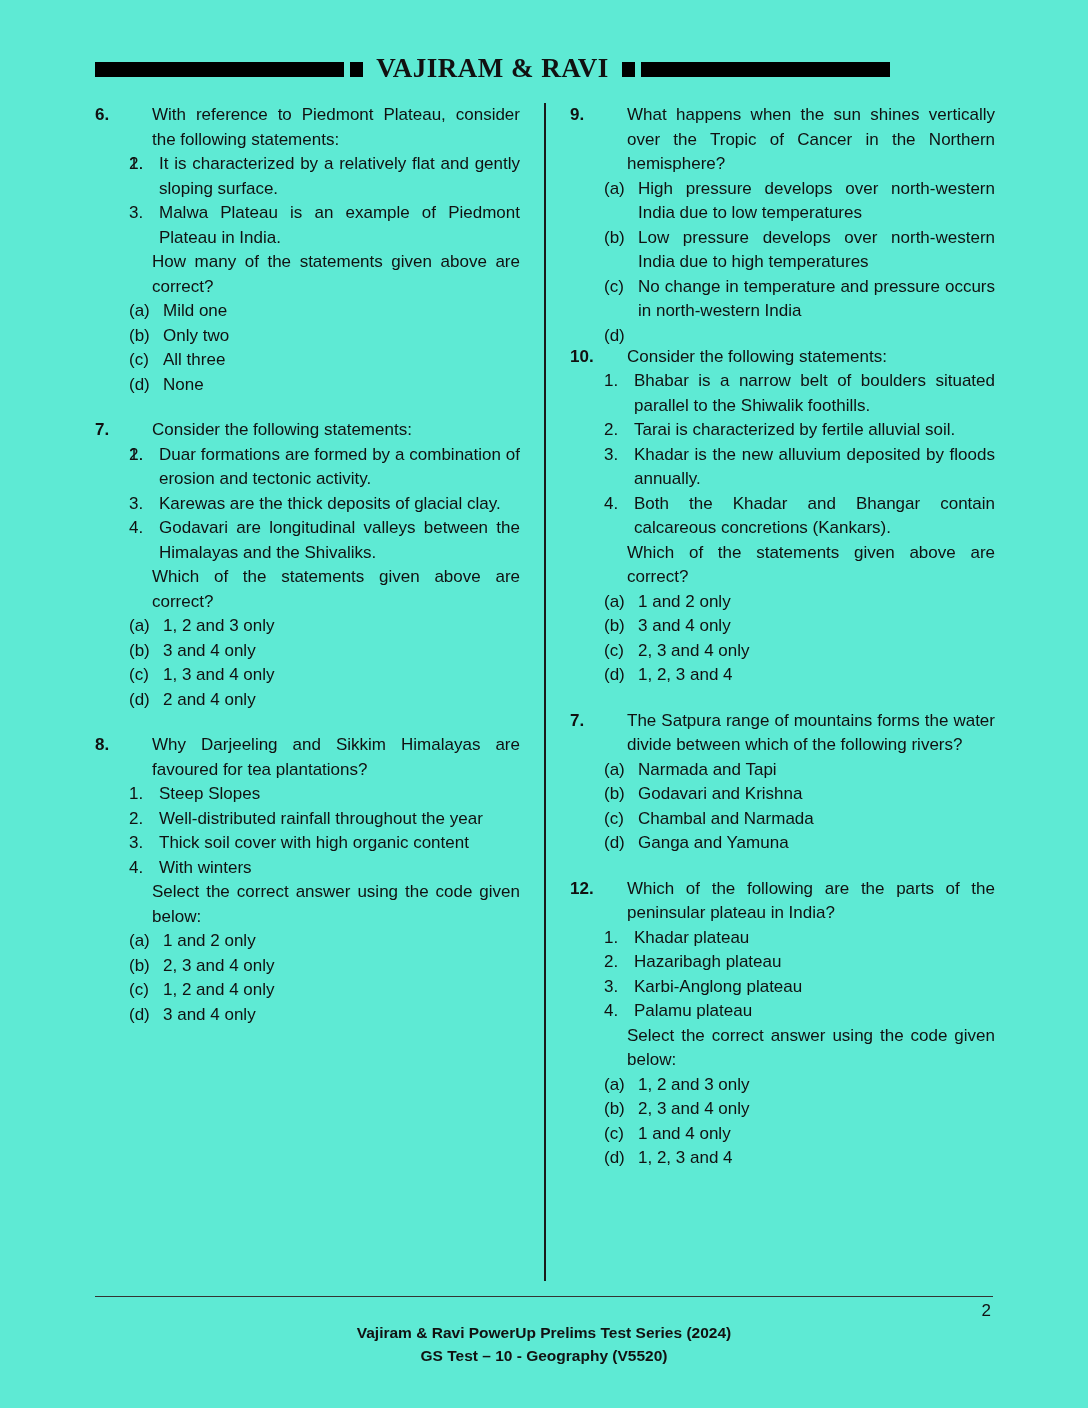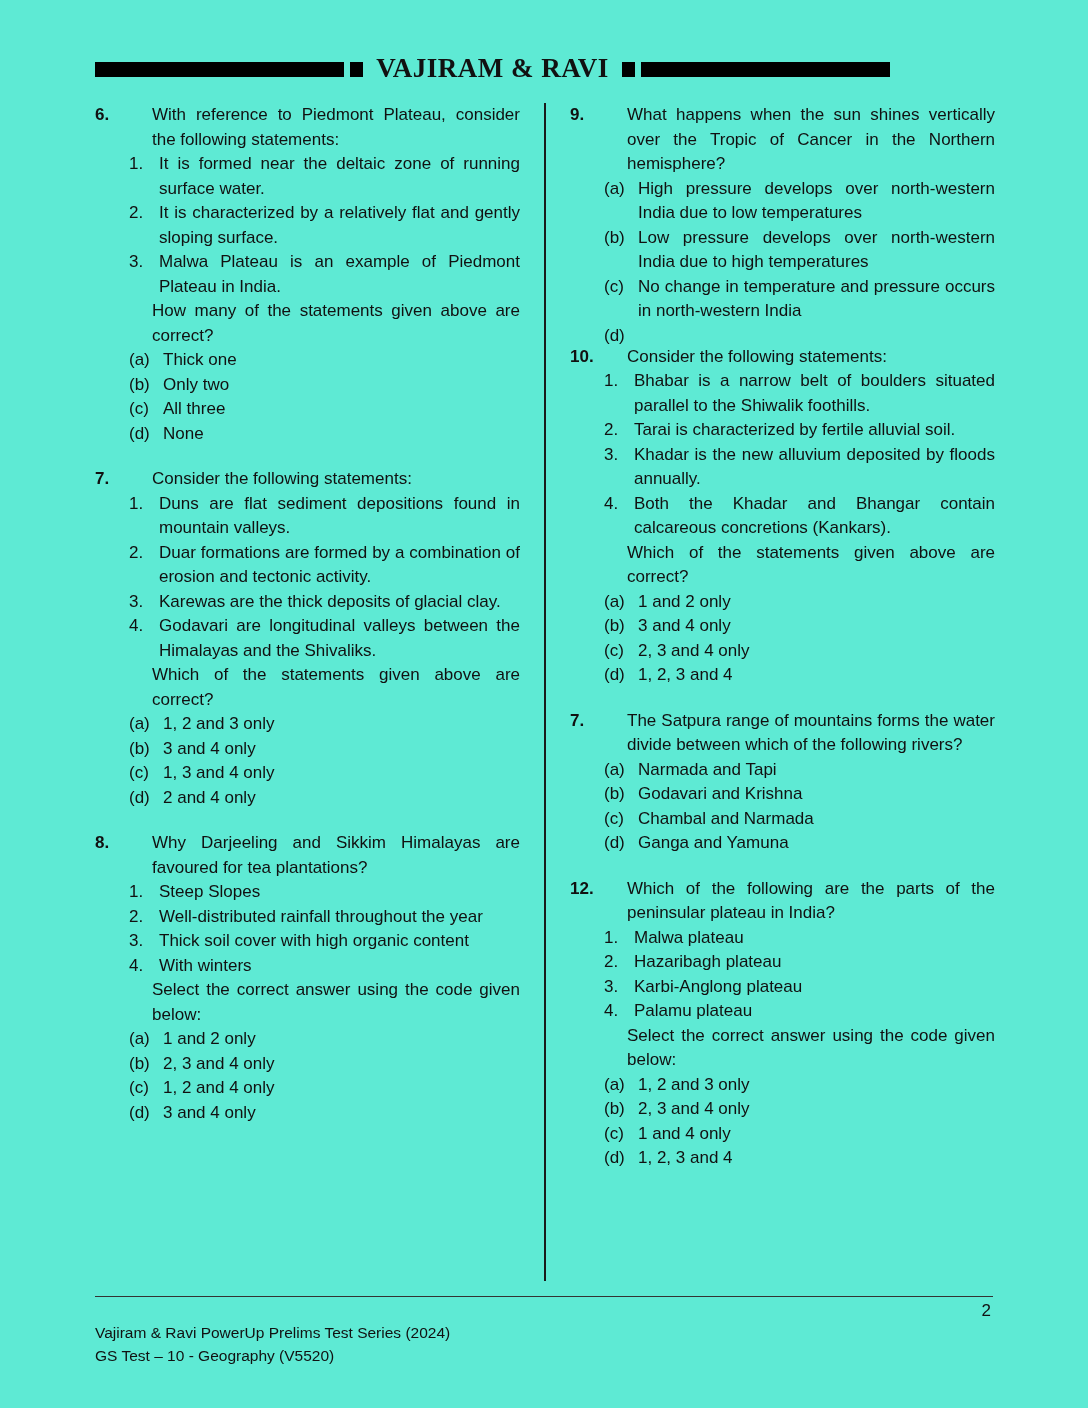--- a/index.html
+++ b/index.html
@@ -31,21 +31,21 @@
   .q-stem, .q-post { text-align:justify;margin-left:23px; }
   .statement { position:relative; padding-left:30px; text-align:justify; }
   .s-num { position:absolute; left:0; }
   .option { position:relative; padding-left:34px; text-align:justify; }
   .o-label { position:absolute; left:0; }
 
   
   .footer { position:absolute; left:95px; right:95px; top:1296px; }
   .footer-rule { border-top:1.5px solid #333; }
   .page-number { text-align:right; font-size:17px; padding:4px 2px 0 0; }
-  .footer-line { text-align:left; font-weight:400; font-size:15.5px; line-height:23px; }
+  .footer-line { text-align:center; font-weight:700; font-size:15.5px; line-height:23px; }
 </style>
 </head>
 <body>
 
 <div class="page">
 
   <div class="header">
     <div class="bar bar-long"></div>
     <div class="bar bar-short"></div>
     <div class="header-title">VAJIRAM &amp; RAVI</div>
@@ -53,34 +53,34 @@
     <div class="bar bar-long"></div>
   </div>
 
   <div class="columns">
 
     <div class="col col-left">
 
       <div class="question">
         <span class="q-num">6.</span>
         <div class="q-stem">With reference to Piedmont Plateau, consider the following statements:</div>
-        <div class="statement"><span class="s-num">1.</span><span>It is formed near the deltaic zone of running surface water.</span></div>
+        <div class="statement"><span class="s-num">1.</span></div>
         <div class="statement"><span class="s-num">2.</span><span>It is characterized by a relatively flat and gently sloping surface.</span></div>
         <div class="statement"><span class="s-num">3.</span><span>Malwa Plateau is an example of Piedmont Plateau in India.</span></div>
         <div class="q-post">How many of the statements given above are correct?</div>
-        <div class="option"><span class="o-label">(a)</span><span>Thick one</span></div>
+        <div class="option"><span class="o-label">(a)</span><span>Mild one</span></div>
         <div class="option"><span class="o-label">(b)</span><span>Only two</span></div>
         <div class="option"><span class="o-label">(c)</span><span>All three</span></div>
         <div class="option"><span class="o-label">(d)</span><span>None</span></div>
       </div>
 
       <div class="question">
         <span class="q-num">7.</span>
         <div class="q-stem">Consider the following statements:</div>
-        <div class="statement"><span class="s-num">1.</span><span>Duns are flat sediment depositions found in mountain valleys.</span></div>
+        <div class="statement"><span class="s-num">1.</span></div>
         <div class="statement"><span class="s-num">2.</span><span>Duar formations are formed by a combination of erosion and tectonic activity.</span></div>
         <div class="statement"><span class="s-num">3.</span><span>Karewas are the thick deposits of glacial clay.</span></div>
         <div class="statement"><span class="s-num">4.</span><span>Godavari are longitudinal valleys between the Himalayas and the Shivaliks.</span></div>
         <div class="q-post">Which of the statements given above are correct?</div>
         <div class="option"><span class="o-label">(a)</span><span>1, 2 and 3 only</span></div>
         <div class="option"><span class="o-label">(b)</span><span>3 and 4 only</span></div>
         <div class="option"><span class="o-label">(c)</span><span>1, 3 and 4 only</span></div>
         <div class="option"><span class="o-label">(d)</span><span>2 and 4 only</span></div>
       </div>
 
@@ -132,21 +132,21 @@
         <div class="q-stem">The Satpura range of mountains forms the water divide between which of the following rivers?</div>
         <div class="option"><span class="o-label">(a)</span><span>Narmada and Tapi</span></div>
         <div class="option"><span class="o-label">(b)</span><span>Godavari and Krishna</span></div>
         <div class="option"><span class="o-label">(c)</span><span>Chambal and Narmada</span></div>
         <div class="option"><span class="o-label">(d)</span><span>Ganga and Yamuna</span></div>
       </div>
 
       <div class="question">
         <span class="q-num">12.</span>
         <div class="q-stem">Which of the following are the parts of the peninsular plateau in India?</div>
-        <div class="statement"><span class="s-num">1.</span><span>Malwa plateau</span></div>
+        <div class="statement"><span class="s-num">1.</span><span>Khadar plateau</span></div>
         <div class="statement"><span class="s-num">2.</span><span>Hazaribagh plateau</span></div>
         <div class="statement"><span class="s-num">3.</span><span>Karbi-Anglong plateau</span></div>
         <div class="statement"><span class="s-num">4.</span><span>Palamu plateau</span></div>
         <div class="q-post">Select the correct answer using the code given below:</div>
         <div class="option"><span class="o-label">(a)</span><span>1, 2 and 3 only</span></div>
         <div class="option"><span class="o-label">(b)</span><span>2, 3 and 4 only</span></div>
         <div class="option"><span class="o-label">(c)</span><span>1 and 4 only</span></div>
         <div class="option"><span class="o-label">(d)</span><span>1, 2, 3 and 4</span></div>
       </div>
 

